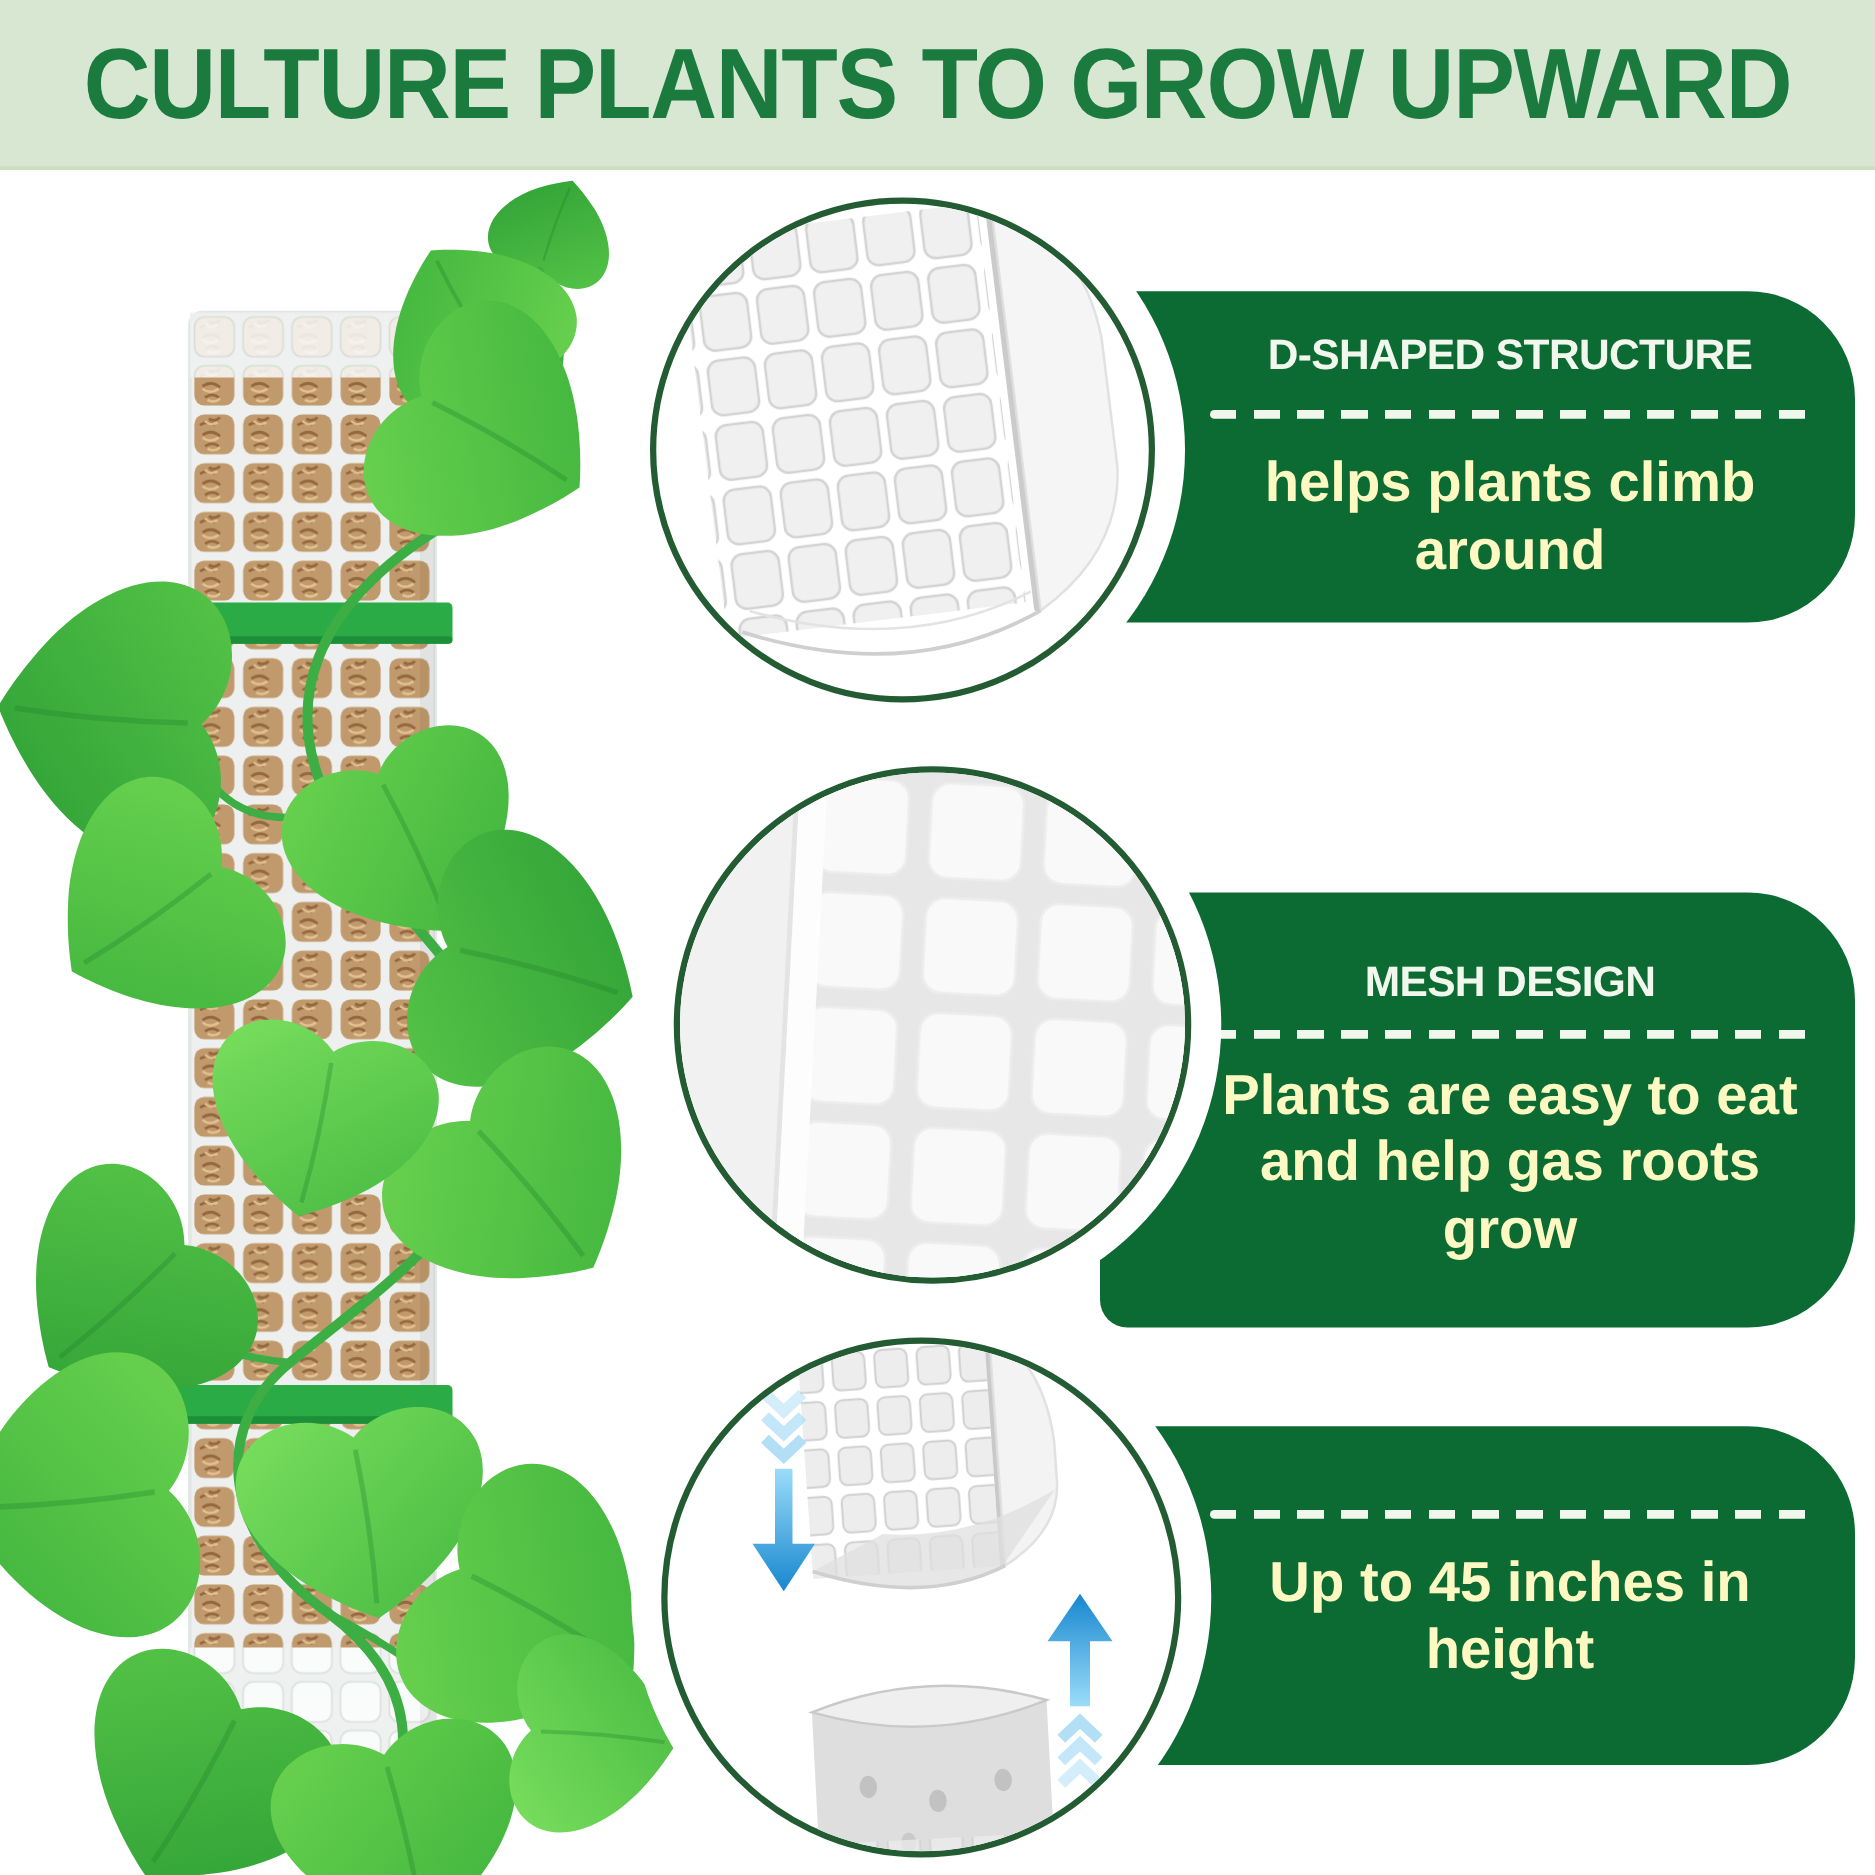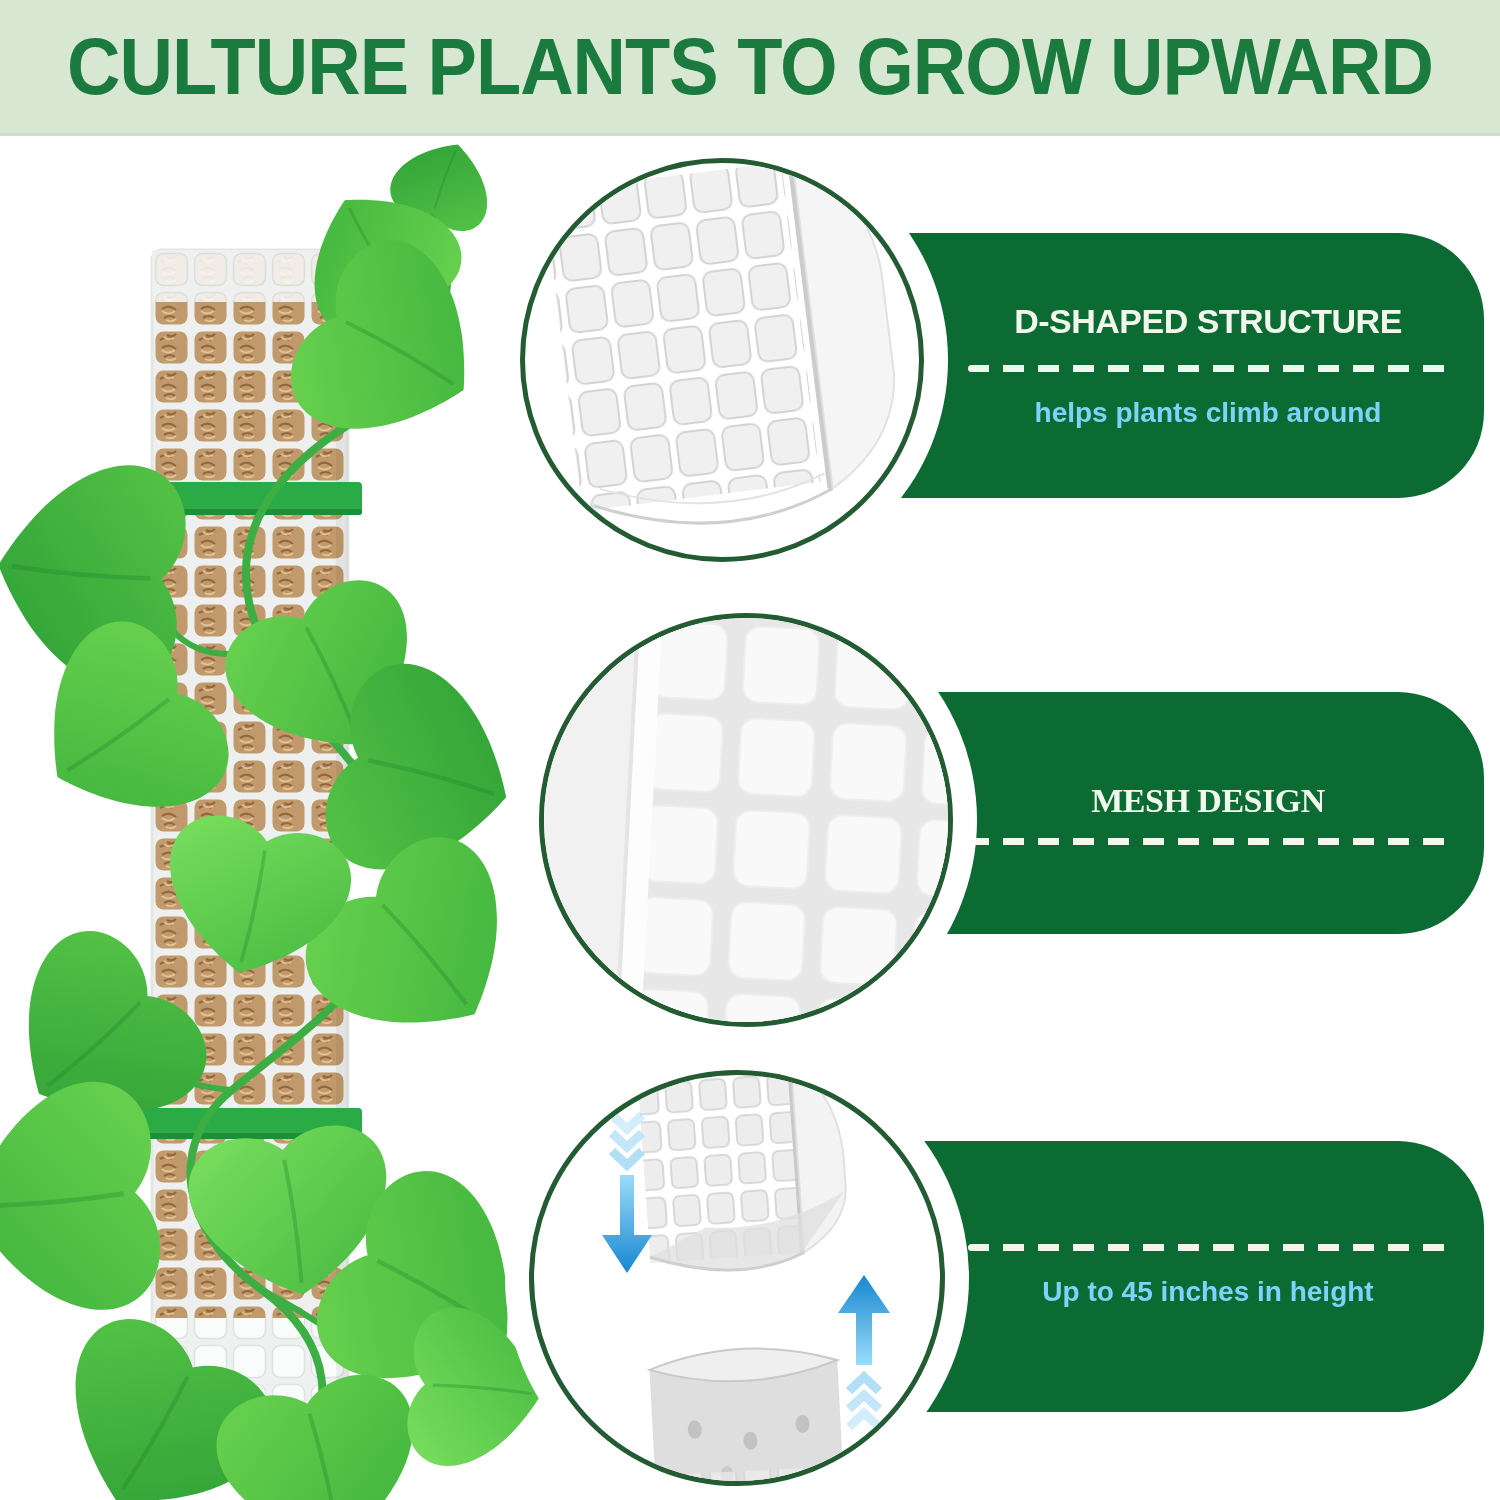--- a/index.html
+++ b/index.html
@@ -14,29 +14,29 @@
              transform:scaleY(1.08);white-space:nowrap;}
 
   
   .plant-svg{position:absolute;left:0;top:128px;z-index:1;}
 
   
   .panel{position:absolute;left:880px;width:604px;background:#0c6b33;
          border-radius:22px 86px 86px 22px;display:flex;flex-direction:column;
          justify-content:center;z-index:2;}
   .p1{top:233px;height:265px;}
-  .p2{top:692px;height:242px;font-family:Liberation Serif, serif;}
+  .p2{top:714px;height:348px;}
   .p3{top:1141px;height:271px;}
   .panel .inner{margin:0 26px 0 78px;text-align:center;display:flex;
                 flex-direction:column;gap:24px;}
   .p2 .inner{gap:18px;}
   .f-title{color:#f1f7ec;font-size:34px;font-weight:800;letter-spacing:-.5px;margin:0;}
   .dash{height:7px;width:96%;margin:0 auto;border-radius:4px;
         background:repeating-linear-gradient(90deg,#f1f7ec 0 21px,transparent 21px 35px);}
-  .f-desc{color:#7dd3fc;font-size:28px;font-weight:700;line-height:1.18;margin:0;}
+  .f-desc{color:#fef9c3;font-size:45px;font-weight:700;line-height:1.18;margin:0;}
 
   
   .circle{position:absolute;background:#fff;border:5px solid #235c33;border-radius:50%;
           box-shadow:0 0 0 24px #ffffff;overflow:hidden;z-index:3;}
   .c1{left:520px;top:158px;width:394px;height:394px;}
   .c2{left:539px;top:613px;width:404px;height:404px;}
   .c3{left:529px;top:1070px;width:406px;height:406px;}
   .circle svg{display:block;width:100%;height:100%;}
 </style>
 </head>
@@ -129,20 +129,21 @@
       <h2 class="f-title">D-SHAPED STRUCTURE</h2>
       <div class="dash"></div>
       <p class="f-desc">helps plants climb around</p>
     </div>
   </div>
 
   <div class="panel p2">
     <div class="inner">
       <h2 class="f-title">MESH DESIGN</h2>
       <div class="dash"></div>
+      <p class="f-desc">Plants are easy to eat and help gas roots grow</p>
     </div>
   </div>
 
   <div class="panel p3">
     <div class="inner">
       <div class="dash"></div>
       <p class="f-desc">Up to 45 inches in height</p>
     </div>
   </div>
 

